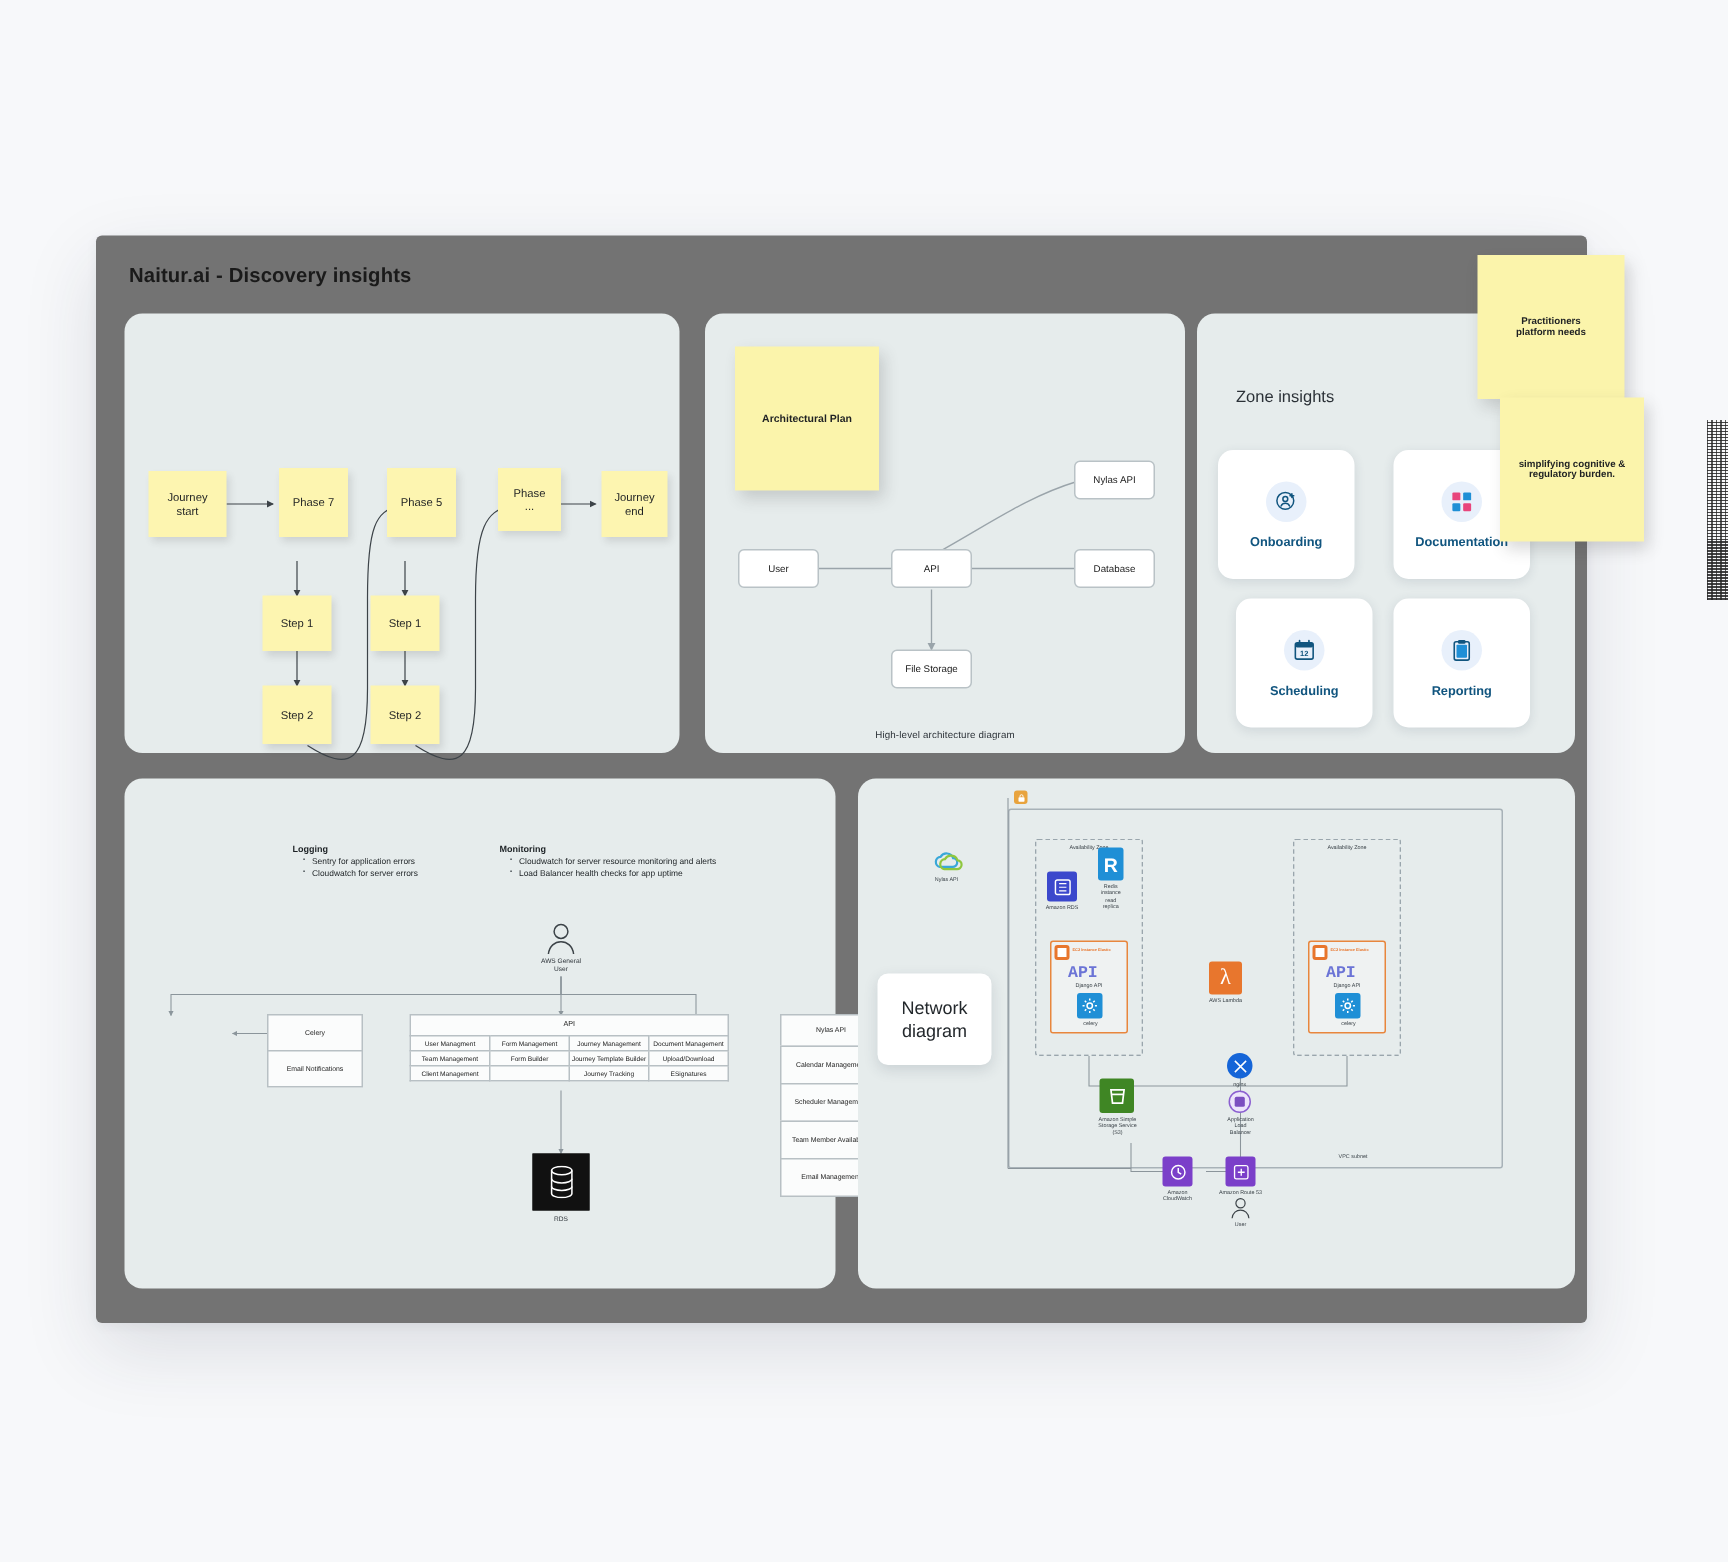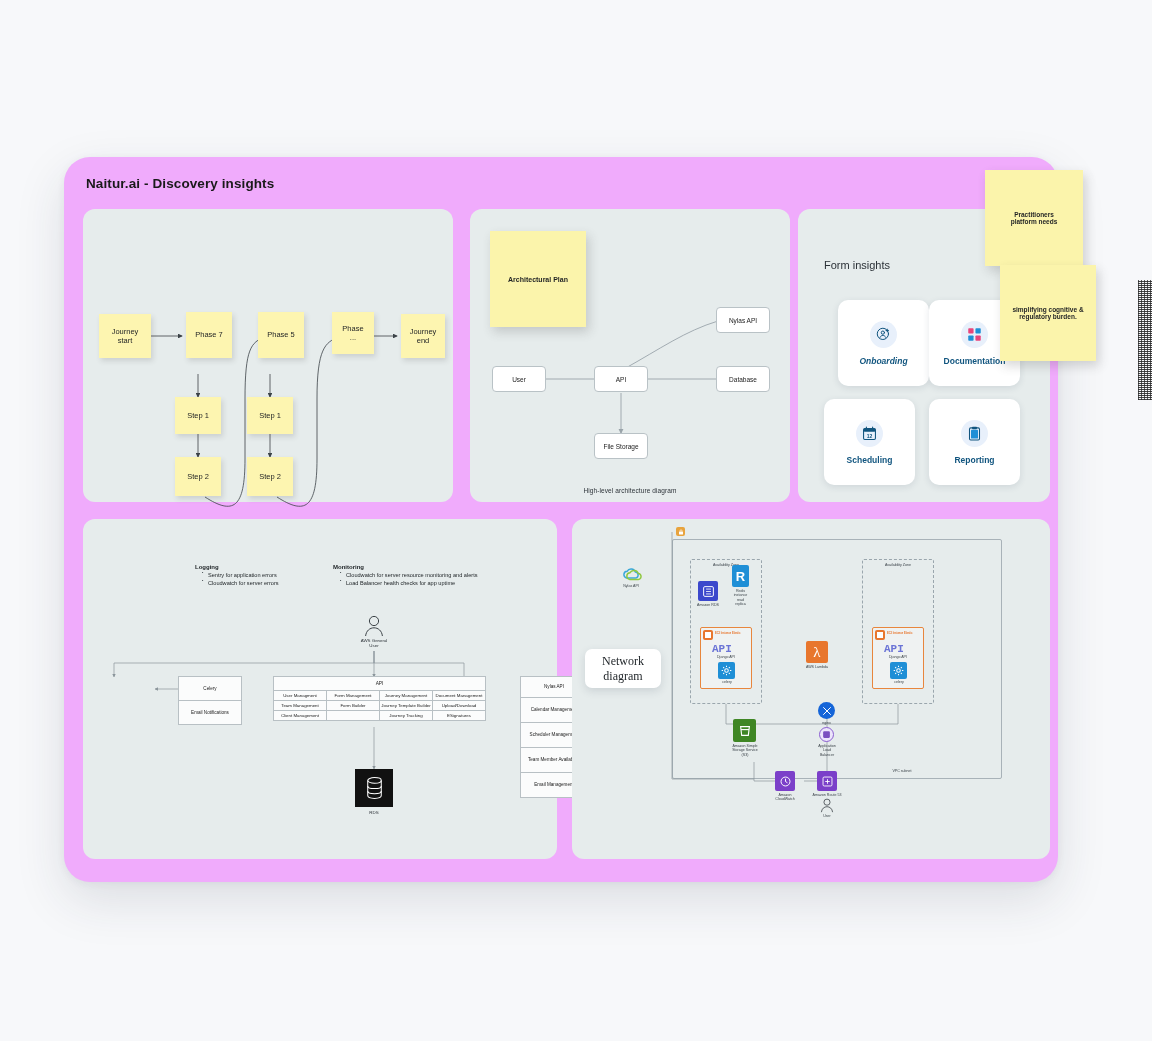--- a/index.html
+++ b/index.html
@@ -8,21 +8,21 @@
     width:1152px; height:1041px;
     background:#f7f8fa;
     font-family:"Liberation Sans", sans-serif;
     position:relative; overflow:hidden;
   }
 
   
   #board {
     position:absolute; left:64px; top:157px;
     width:994px; height:725px;
-    background:#f0abfc; border-radius:26px;
+    background:#737373; border-radius:4px;
     box-shadow:0 18px 50px rgba(40,50,70,.13), 0 2px 8px rgba(40,50,70,.06);
   }
   #board-title {
     position:absolute; left:22px; top:19px;
     font-size:13.5px; font-weight:700; color:#1a1a1a; letter-spacing:.1px;
   }
 
   
   #edge-noise{
     position:absolute; right:0; top:280px; width:14px; height:120px;
@@ -209,23 +209,23 @@
       <span>Database</span>
     </div>
     <div class="abox" style="left:124px; top:224px; width:54px; height:26px;">
       <span>File Storage</span>
     </div>
 
     <div class="panel-caption" style="top:278px; left:0;">High-level architecture diagram</div>
   </div>
 
   <div class="panel" id="panel-demo">
-    <div id="demo-title">Form insights</div>
-
-    <div class="icard" style="left:40px; top:91px;font-style:italic;">
+    <div id="demo-title">Zone insights</div>
+
+    <div class="icard" style="left:14px; top:91px;">
       <span class="badge">
         <svg width="15" height="15" viewBox="0 0 24 24" fill="none" stroke="#11557f" stroke-width="1.6" stroke-linecap="round">
           <circle cx="11" cy="11" r="9"></circle>
             <circle cx="11" cy="9" r="2.6"></circle>
           <path d="M6.5 16.5c.8-2 2.6-3 4.5-3s3.7 1 4.5 3"></path>
           <path d="M18 3.5v4M16 5.5h4"></path>
         </svg>
       </span>
       <span class="lbl">Onboarding</span>
     </div>
@@ -527,19 +527,19 @@
     </div>
 
     <div style="position:absolute; left:247px; top:279px;">
       <svg width="16" height="15" viewBox="0 0 24 22">
         <circle cx="12" cy="6" r="4.6" fill="none" stroke="#3c4348" stroke-width="1.2"></circle>
         <path d="M3.6 21c.6-5.3 4.3-8.2 8.4-8.2s7.8 2.9 8.4 8.2" fill="none" stroke="#3c4348" stroke-width="1.2"></path>
       </svg>
       <div class="nlabel" style="left:-6px; top:16px; width:28px;">User</div>
     </div>
 
-    <div class="netcard" style="left:13px; top:130px; width:76px; height:39px; white-space:pre-line;font-family:Liberation Serif, serif;">
+    <div class="netcard" style="left:13px; top:130px; width:76px; height:61px; white-space:pre-line;">
       <span>Network
 diagram</span>
     </div>
   </div>
 
 </div>
 
 </body></html>

